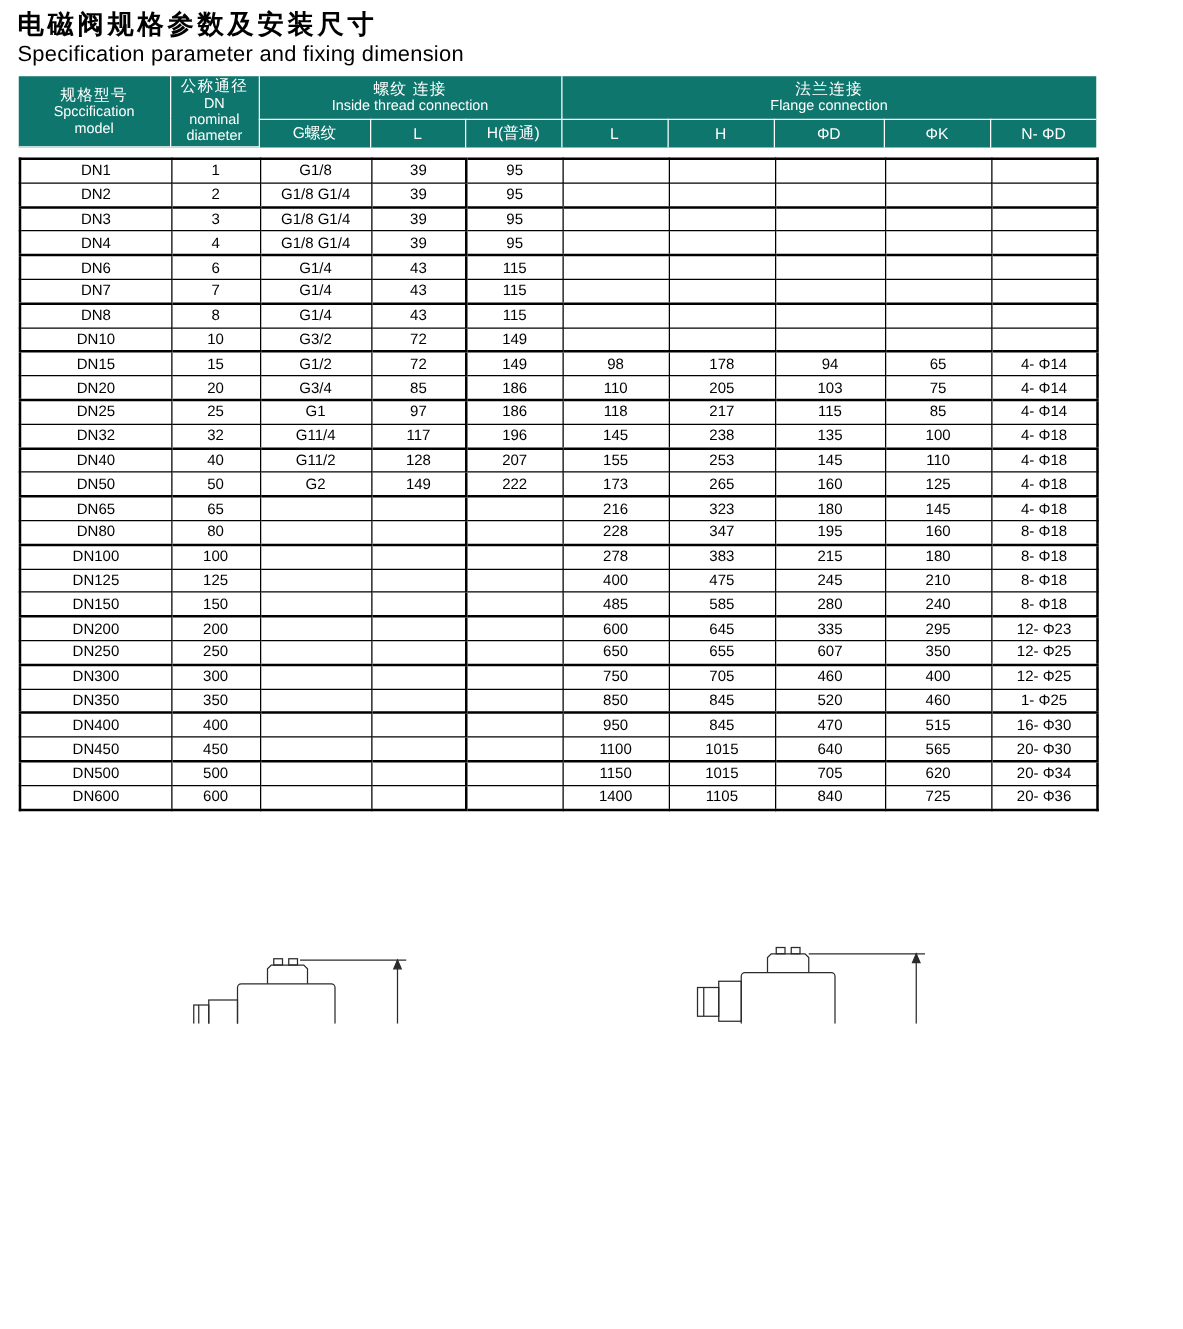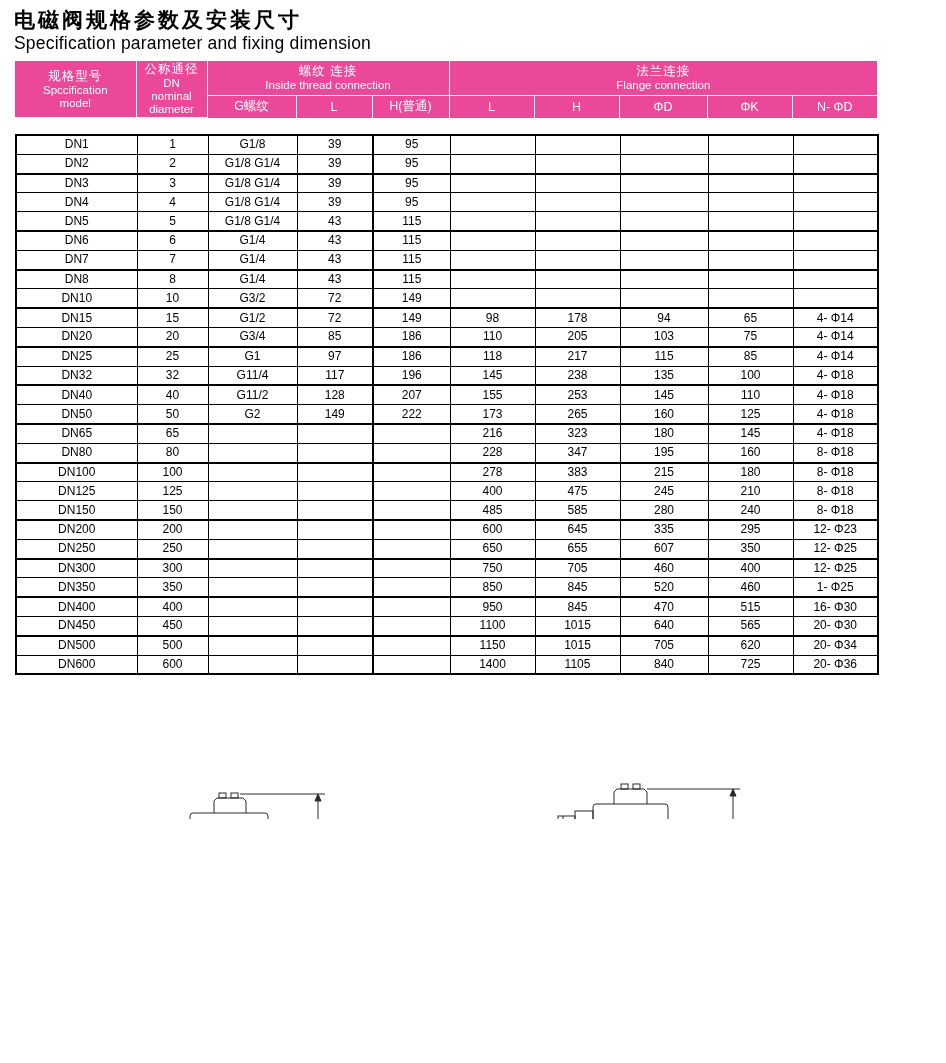--- a/index.html
+++ b/index.html
@@ -8,33 +8,33 @@
     font-family:"Liberation Sans","DejaVu Sans",sans-serif;color:#000;overflow:hidden;
   }
   
   .titles{padding:7px 0 0 14px;}
   .title-zh{font-size:21px;font-weight:bold;letter-spacing:3px;line-height:25px;}
   .title-en{font-size:17.5px;font-weight:normal;letter-spacing:0.2px;line-height:23px;}
   
   .tblwrap{margin-left:15px;margin-top:6px;}
   table{border-collapse:collapse;table-layout:fixed;width:862px;}
   
-  table.hdr{background:#ec4899;color:#fff;}
+  table.hdr{background:#0f766e;color:#fff;}
   table.hdr th{
     border:1.5px solid #ffffff;font-weight:normal;text-align:center;
     padding:1px 0;vertical-align:middle;
   }
   table.hdr tr:first-child th{border-top:none;}
   table.hdr th:first-child{border-left:none;}
   table.hdr th:last-child{border-right:none;}
   table.hdr tr.sub th{border-bottom:none;height:20px;font-size:12.5px;margin-top:25px;}
   .hzh{font-size:12.5px;line-height:15px;letter-spacing:1px;}
   .hen{font-size:11.5px;line-height:13px;letter-spacing:0;}
   
-  table.bdy{border:2px solid #000;margin-top:16px;}
+  table.bdy{border:2px solid #000;margin-top:8px;}
   table.bdy td{
     border:1px solid #000;text-align:center;font-size:12px;
     height:17.8px;padding:0;line-height:13px;white-space:nowrap;overflow:hidden;
   }
   table.bdy tr.group-start td{border-top:2px solid #000;}
   table.bdy td.vthick{border-left:2.5px solid #000;}
   
   .drawings{position:relative;height:409px;}
   .dwg{position:absolute;}
   .dwg path,.dwg line,.dwg rect,.dwg polygon,.dwg polyline{
@@ -156,32 +156,20 @@
             <td>4</td>
             <td>G1/8 G1/4</td>
             <td>39</td>
             <td class="vthick">95</td>
             <td></td>
             <td></td>
             <td></td>
             <td></td>
             <td></td>
           </tr>
-          <tr>
-            <td>DN5</td>
-            <td>5</td>
-            <td>G1/8 G1/4</td>
-            <td>43</td>
-            <td class="vthick">115</td>
-            <td></td>
-            <td></td>
-            <td></td>
-            <td></td>
-            <td></td>
-          </tr>
           <tr class="group-start">
             <td>DN6</td>
             <td>6</td>
             <td>G1/4</td>
             <td>43</td>
             <td class="vthick">115</td>
             <td></td>
             <td></td>
             <td></td>
             <td></td>

